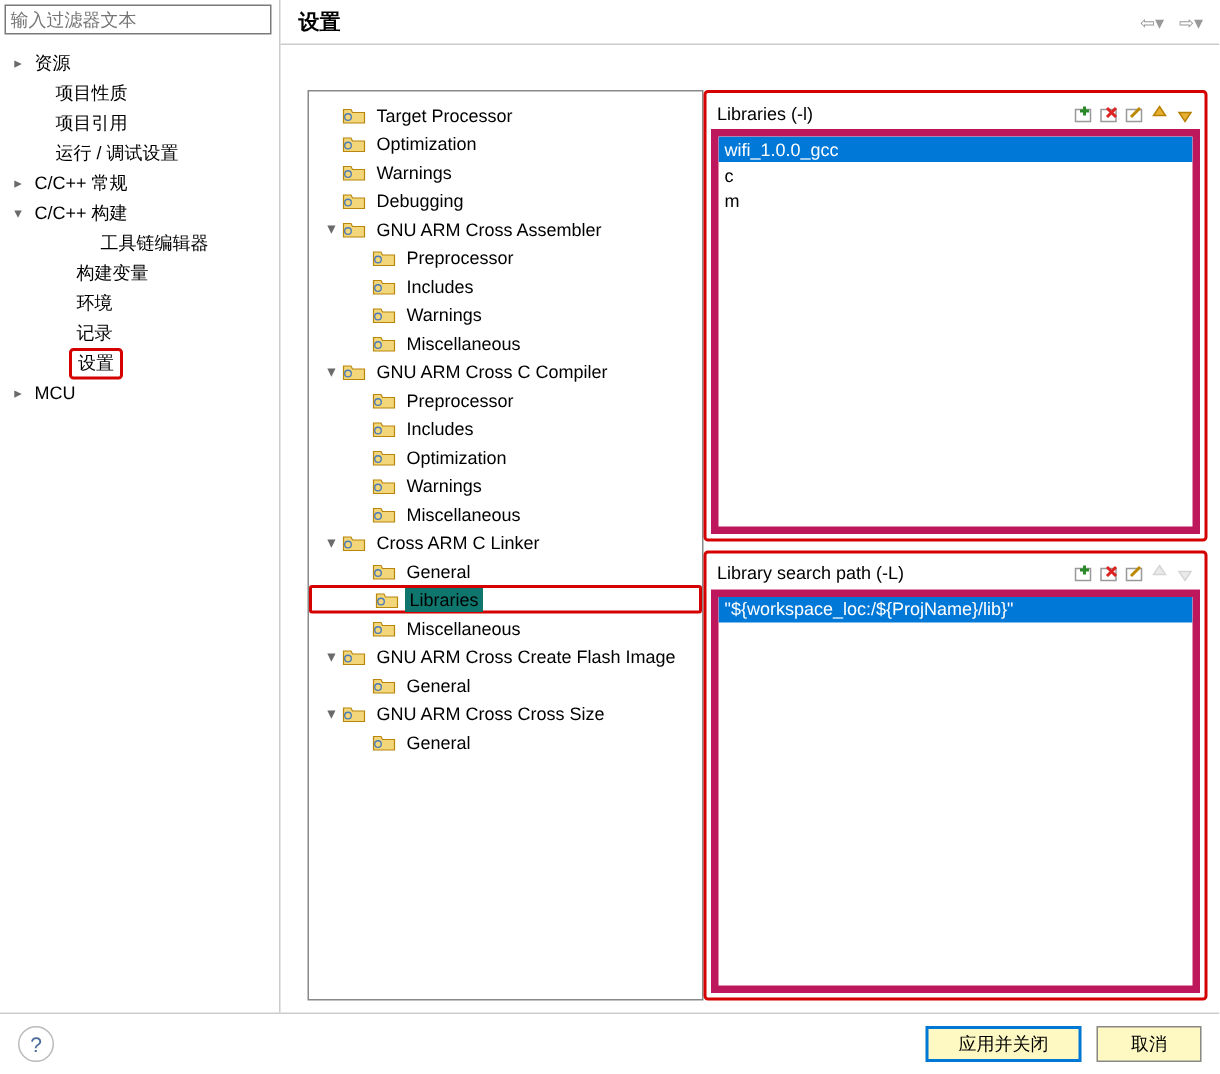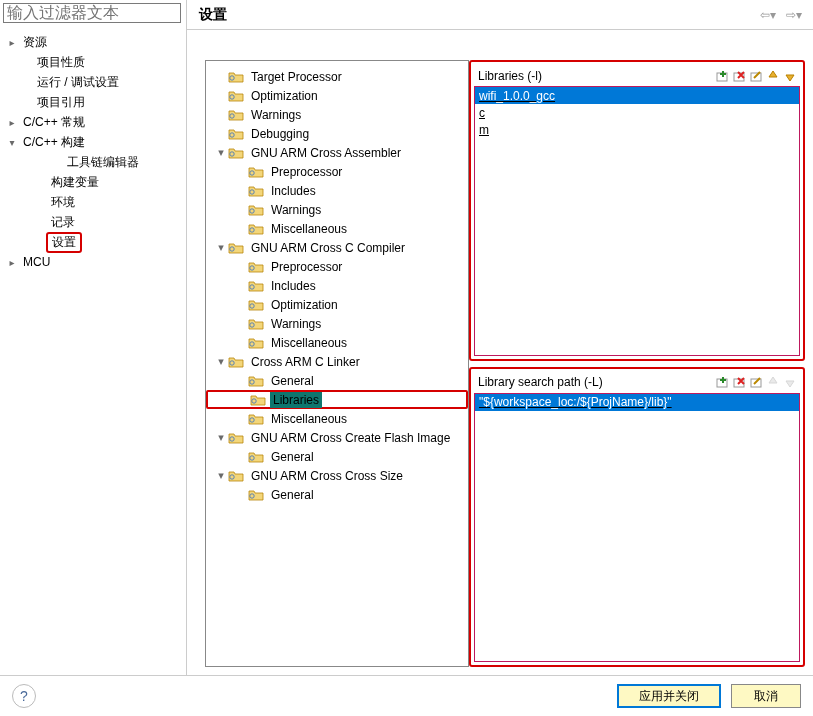--- a/index.html
+++ b/index.html
@@ -1,20 +1,20 @@
 <!DOCTYPE html>
 <html><head>
 <meta charset="utf-8">
 <style>
 * { box-sizing: border-box; margin: 0; padding: 0; }
 body { font-family: "Microsoft YaHei", Tahoma, sans-serif; font-size: 12px; background: #fff; color: #000; width: 813px; height: 716px; overflow: hidden; display: flex; flex-direction: column; }
 .main-area { display: flex; flex: 1; min-height: 0; border-bottom: 1px solid #ccc; }
 .left-panel { width: 187px; border-right: 1px solid #ccc; display: flex; flex-direction: column; }
 .filter-box { border: 1px solid #7a7a7a; margin: 3px 5px 5px 3px; height: 20px; }
-.filter-box input { border: none; width: 100%; height: 100%; font-size: 16px; padding: 0 3px; color: #888; outline: none; }
+.filter-box input { border: none; width: 100%; height: 100%; font-size: 12px; padding: 0 3px; color: #888; outline: none; }
 .left-tree { flex: 1; padding: 4px 0 0 6px; overflow: auto; }
 .lt-item { display: flex; align-items: center; height: 20px; cursor: pointer; user-select: none; }
 .lt-twisty { width: 12px; height: 12px; display: inline-flex; align-items: center; justify-content: center; color: #6a6a6a; font-size: 10px; margin-right: 2px; }
 .lt-label { padding: 1px 3px; }
 .lt-sel { border: 2px solid #d50000; border-radius: 3px; padding: 0 4px; margin-left: -2px; }
 .right-panel { flex: 1; display: flex; flex-direction: column; min-width: 0; }
 .right-header { display: flex; align-items: center; border-bottom: 1px solid #ccc; height: 30px; padding: 0 8px 0 12px; }
 .right-header-title { font-size: 14px; font-weight: 600; flex: 1; }
 .hdr-nav { display: flex; gap: 4px; align-items: center; color: #999; }
 .hdr-btn { width: 22px; height: 18px; display: flex; align-items: center; justify-content: center; }
@@ -25,21 +25,21 @@
 .st-icon { width: 16px; height: 16px; margin-right: 4px; display: inline-flex; align-items: center; justify-content: center; flex-shrink: 0; }
 .st-label { padding: 1px 3px; }
 .st-sel { border: 2px solid #d50000; border-radius: 2px; }
 .st-sel .st-label { background: #0f766e; }
 .panels { flex: 1; display: flex; flex-direction: column; gap: 6px; min-width: 0; }
 .panel-box { border: 2px solid #d50000; border-radius: 3px; padding: 3px; display: flex; flex-direction: column; flex: 1; min-height: 0; }
 .panel-header { display: flex; align-items: center; height: 21px; }
 .panel-title { flex: 1; padding-left: 4px; }
 .panel-icons { display: flex; gap: 1px; padding-right: 2px; }
 .pi { width: 16px; height: 16px; display: flex; align-items: center; justify-content: center; cursor: pointer; }
-.panel-list { flex: 1; border: 1px solid #be185d; overflow: auto; text-decoration: underline; }
+.panel-list { flex: 1; border: 5px solid #be185d; overflow: auto; }
 .list-row { height: 17px; padding: 0 4px; display: flex; align-items: center; cursor: pointer; }
 .list-row.selected { background: #0078d7; color: #fff; }
 .bottom-bar { height: 40px; display: flex; align-items: center; padding: 0 12px; }
 .help-btn { width: 24px; height: 24px; border: 1px solid #bbb; border-radius: 50%; display: flex; align-items: center; justify-content: center; color: #4a6a9a; font-size: 14px; cursor: pointer; }
 .spacer { flex: 1; }
 .btn { border: 1px solid #888; background: #fef9c3; height: 24px; padding: 0 22px; margin-left: 10px; font-size: 12px; cursor: pointer; }
 .btn.primary { border: 2px solid #0078d7; padding: 0 20px; }
 svg.folder { width: 16px; height: 14px; }
 </style>
 </head>
@@ -54,25 +54,25 @@
         <div class="lt-item" style="padding-left: 0px;">
           <span class="lt-twisty">▸</span>
           <span class="lt-label">资源</span>
         </div>
         <div class="lt-item" style="padding-left: 14px;">
           <span class="lt-twisty"></span>
           <span class="lt-label">项目性质</span>
         </div>
         <div class="lt-item" style="padding-left: 14px;">
           <span class="lt-twisty"></span>
+          <span class="lt-label">项目引用</span>
+        </div>
+        <div class="lt-item" style="padding-left: 14px;">
+          <span class="lt-twisty"></span>
           <span class="lt-label">运行 / 调试设置</span>
-        </div>
-        <div class="lt-item" style="padding-left: 14px;">
-          <span class="lt-twisty"></span>
-          <span class="lt-label">项目引用</span>
         </div>
         <div class="lt-item" style="padding-left: 0px;">
           <span class="lt-twisty">▸</span>
           <span class="lt-label">C/C++ 常规</span>
         </div>
         <div class="lt-item" style="padding-left: 0px;">
           <span class="lt-twisty">▾</span>
           <span class="lt-label">C/C++ 构建</span>
         </div>
         <div class="lt-item" style="padding-left: 28px; gap: 16px;">

